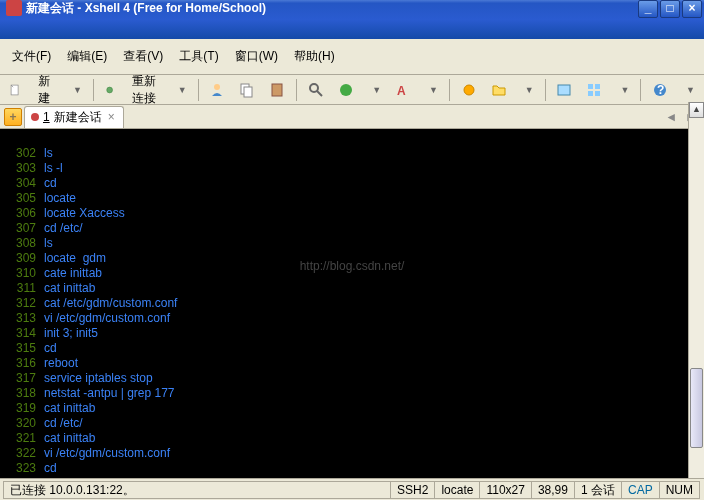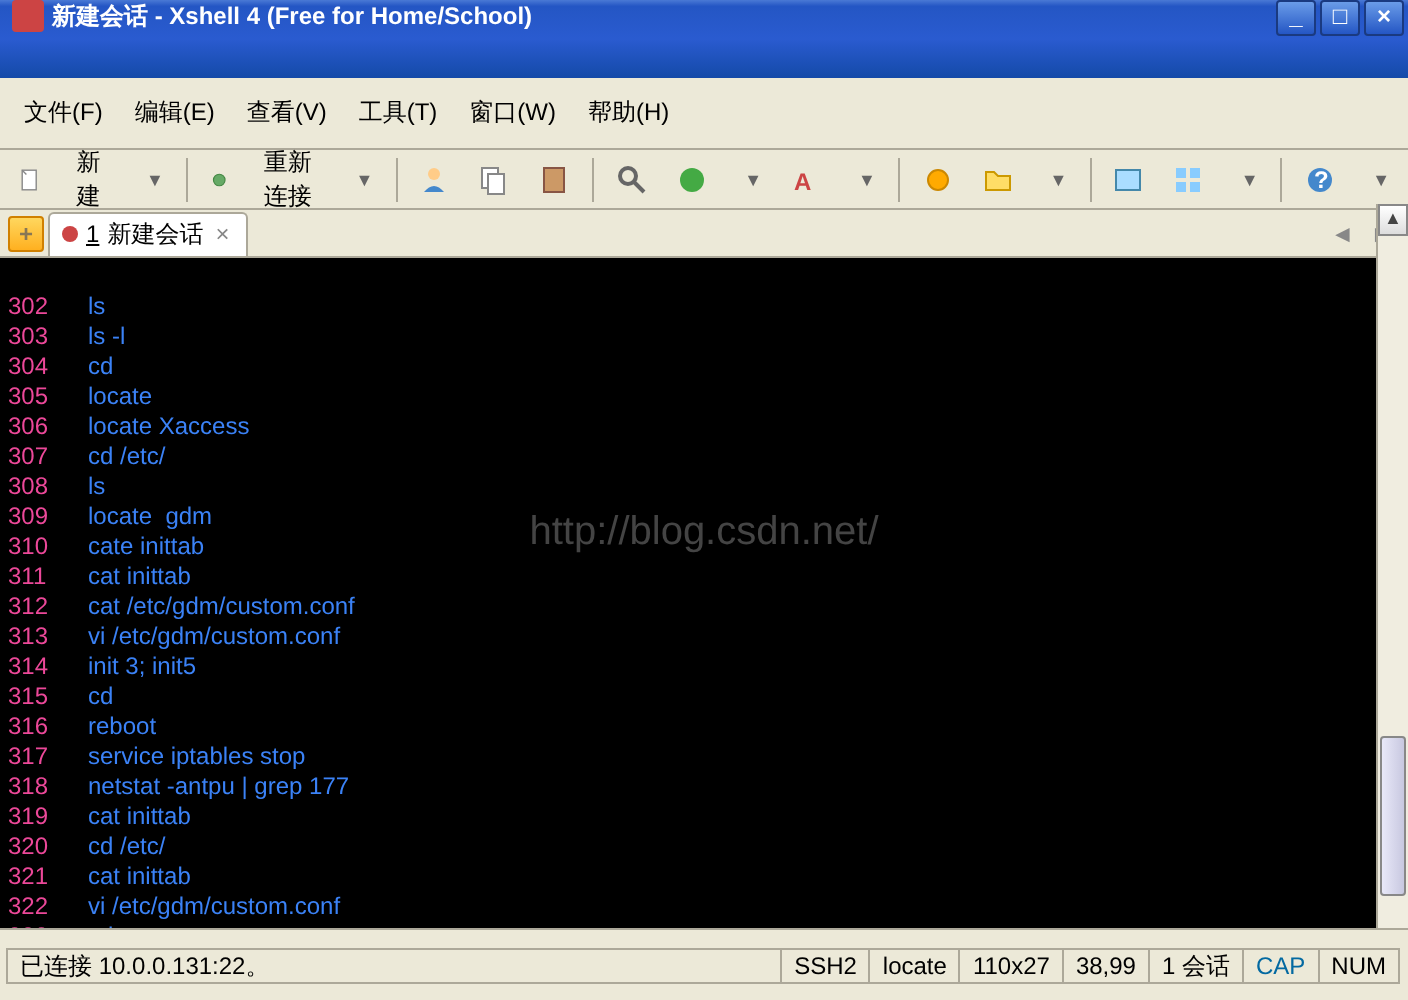--- a/index.html
+++ b/index.html
@@ -18,24 +18,24 @@
 .dd{font-size:9px;color:#666}
 .tabbar{height:24px;background:#ece9d8;display:flex;align-items:center;padding:0 4px;gap:2px;border-bottom:1px solid #aca899}
 .addtab{width:18px;height:18px;background:linear-gradient(#ffd75e,#ffb020);border:1px solid #d08000;border-radius:2px;text-align:center;line-height:16px;color:#875;font-weight:bold;cursor:pointer}
 .tab{display:flex;align-items:center;gap:4px;padding:2px 6px;background:#fff;border:1px solid #aca899;border-bottom:none;border-radius:3px 3px 0 0;cursor:pointer}
 .tab .dot{width:8px;height:8px;background:#c44;border-radius:50%}
 .tab .x{color:#888;cursor:pointer;padding:0 2px}
 .tabnav{margin-left:auto;display:flex;gap:2px}
 .tabnav span{cursor:pointer;color:#888;padding:0 3px}
 .terminal{background:#000;color:#ccc;font-family:"Courier New",monospace;font-size:12px;line-height:15px;padding:2px 4px;height:392px;overflow:hidden;position:relative;white-space:pre}
 .terminal .line{display:flex}
-.terminal .num{color:#ec4899;width:40px;padding-right:8px}
+.terminal .num{color:#4d7c0f;width:40px;text-align:right;padding-right:8px}
 .terminal .cmd{color:#3b82f6}
-.watermark{position:absolute;top:130px;left:50%;transform:translateX(-50%);color:#444;font-size:20px;font-family:Arial;pointer-events:none}
-.statusbar{position:absolute;bottom:0;left:0;right:0;height:36px;background:#ece9d8;border-top:1px solid #aca899;display:flex;align-items:center;padding:0 4px;gap:0}
+.watermark{position:absolute;top:130px;left:50%;transform:translateX(-50%);color:#444;font-size:12px;font-family:Arial;pointer-events:none}
+.statusbar{position:absolute;bottom:0;left:0;right:0;height:22px;background:#ece9d8;border-top:1px solid #aca899;display:flex;align-items:center;padding:0 4px;gap:0}
 .statusbar .cell{border:1px solid #aca899;padding:1px 6px;height:18px;line-height:14px;margin-left:-1px;background:#ece9d8}
 .statusbar .cell.first{flex:1;border-left:1px solid #aca899}
 .scrollbar{position:absolute;right:0;top:102px;width:16px;height:392px;background:#ece9d8;border-left:1px solid #aca899}
 .scrollbar .btn{height:16px;background:linear-gradient(#fff,#ddd);border:1px solid #888;text-align:center;line-height:12px;font-size:9px;color:#444;cursor:pointer}
 .scrollbar .track{height:360px;background:#f0ede0;position:relative}
 .scrollbar .thumb{position:absolute;left:1px;right:1px;top:250px;height:80px;background:linear-gradient(90deg,#e8e8f8,#c8c8e0);border:1px solid #888;border-radius:2px;cursor:pointer}
 </style>
 </head>
 <body>
 

